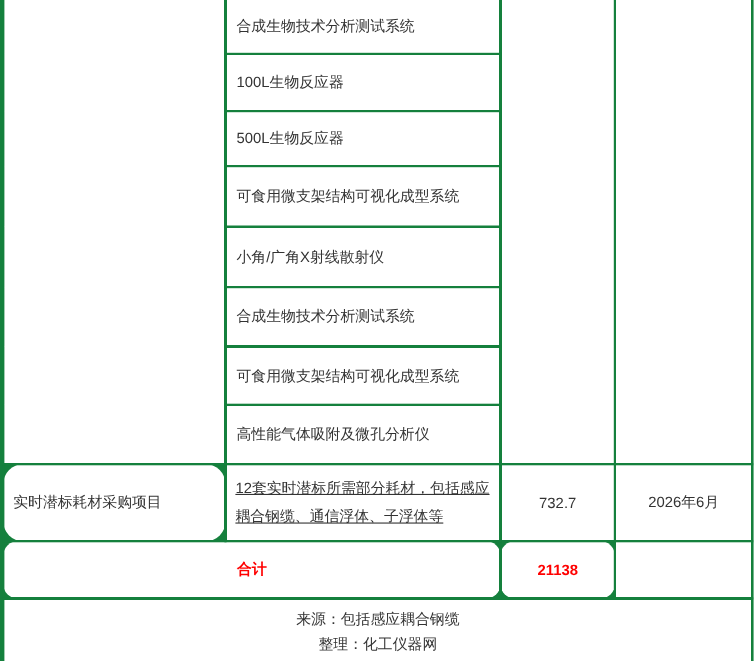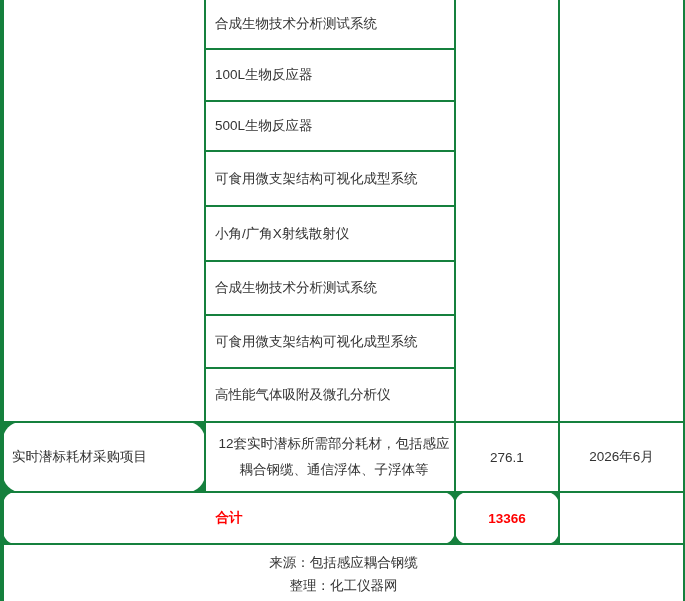--- a/index.html
+++ b/index.html
@@ -42,24 +42,25 @@
   td.equip {
     text-align: left;
     padding: 0 0 0 9px;
   }
   td.proj {
     text-align: left;
     padding: 0 6px 0 8px;
     border-radius: 18px;
   }
   td.desc {
-    text-align: center;
+    text-align: left;
     padding: 0 0 0 8px;
     font-size: 13px;
     line-height: 26px;
+    text-decoration: underline;
   }
   td.num {
     text-align: center;
     padding: 0;
   }
   td.total-label, td.total-amount {
     text-align: center;
     font-weight: bold;
     font-size: 14px;
     padding: 16px;
@@ -108,26 +109,26 @@
     </tr>
     <tr style="height:53px">
       <td class="equip">可食用微支架结构可视化成型系统</td>
     </tr>
     <tr style="height:54px">
       <td class="equip">高性能气体吸附及微孔分析仪</td>
     </tr>
     <tr style="height:70px">
       <td class="proj">实时潜标耗材采购项目</td>
       <td class="desc">12套实时潜标所需部分耗材，包括感应耦合钢缆、通信浮体、子浮体等</td>
-      <td class="num">276.1</td>
+      <td class="num">732.7</td>
       <td class="num">2026年6月</td>
     </tr>
     <tr style="height:51px">
       <td colspan="2" class="total-label" style="color:#ff0000">合计</td>
-      <td class="total-amount" style="color:#ff0000">13366</td>
+      <td class="total-amount" style="color:#ff0000">21138</td>
       <td></td>
     </tr>
     <tr style="height:57px">
       <td colspan="4" class="footer-cell">
         <div class="footer-line">来源：包括感应耦合钢缆</div>
         <div class="footer-line">整理：化工仪器网</div>
       </td>
     </tr>
   </tbody>
     </table>

